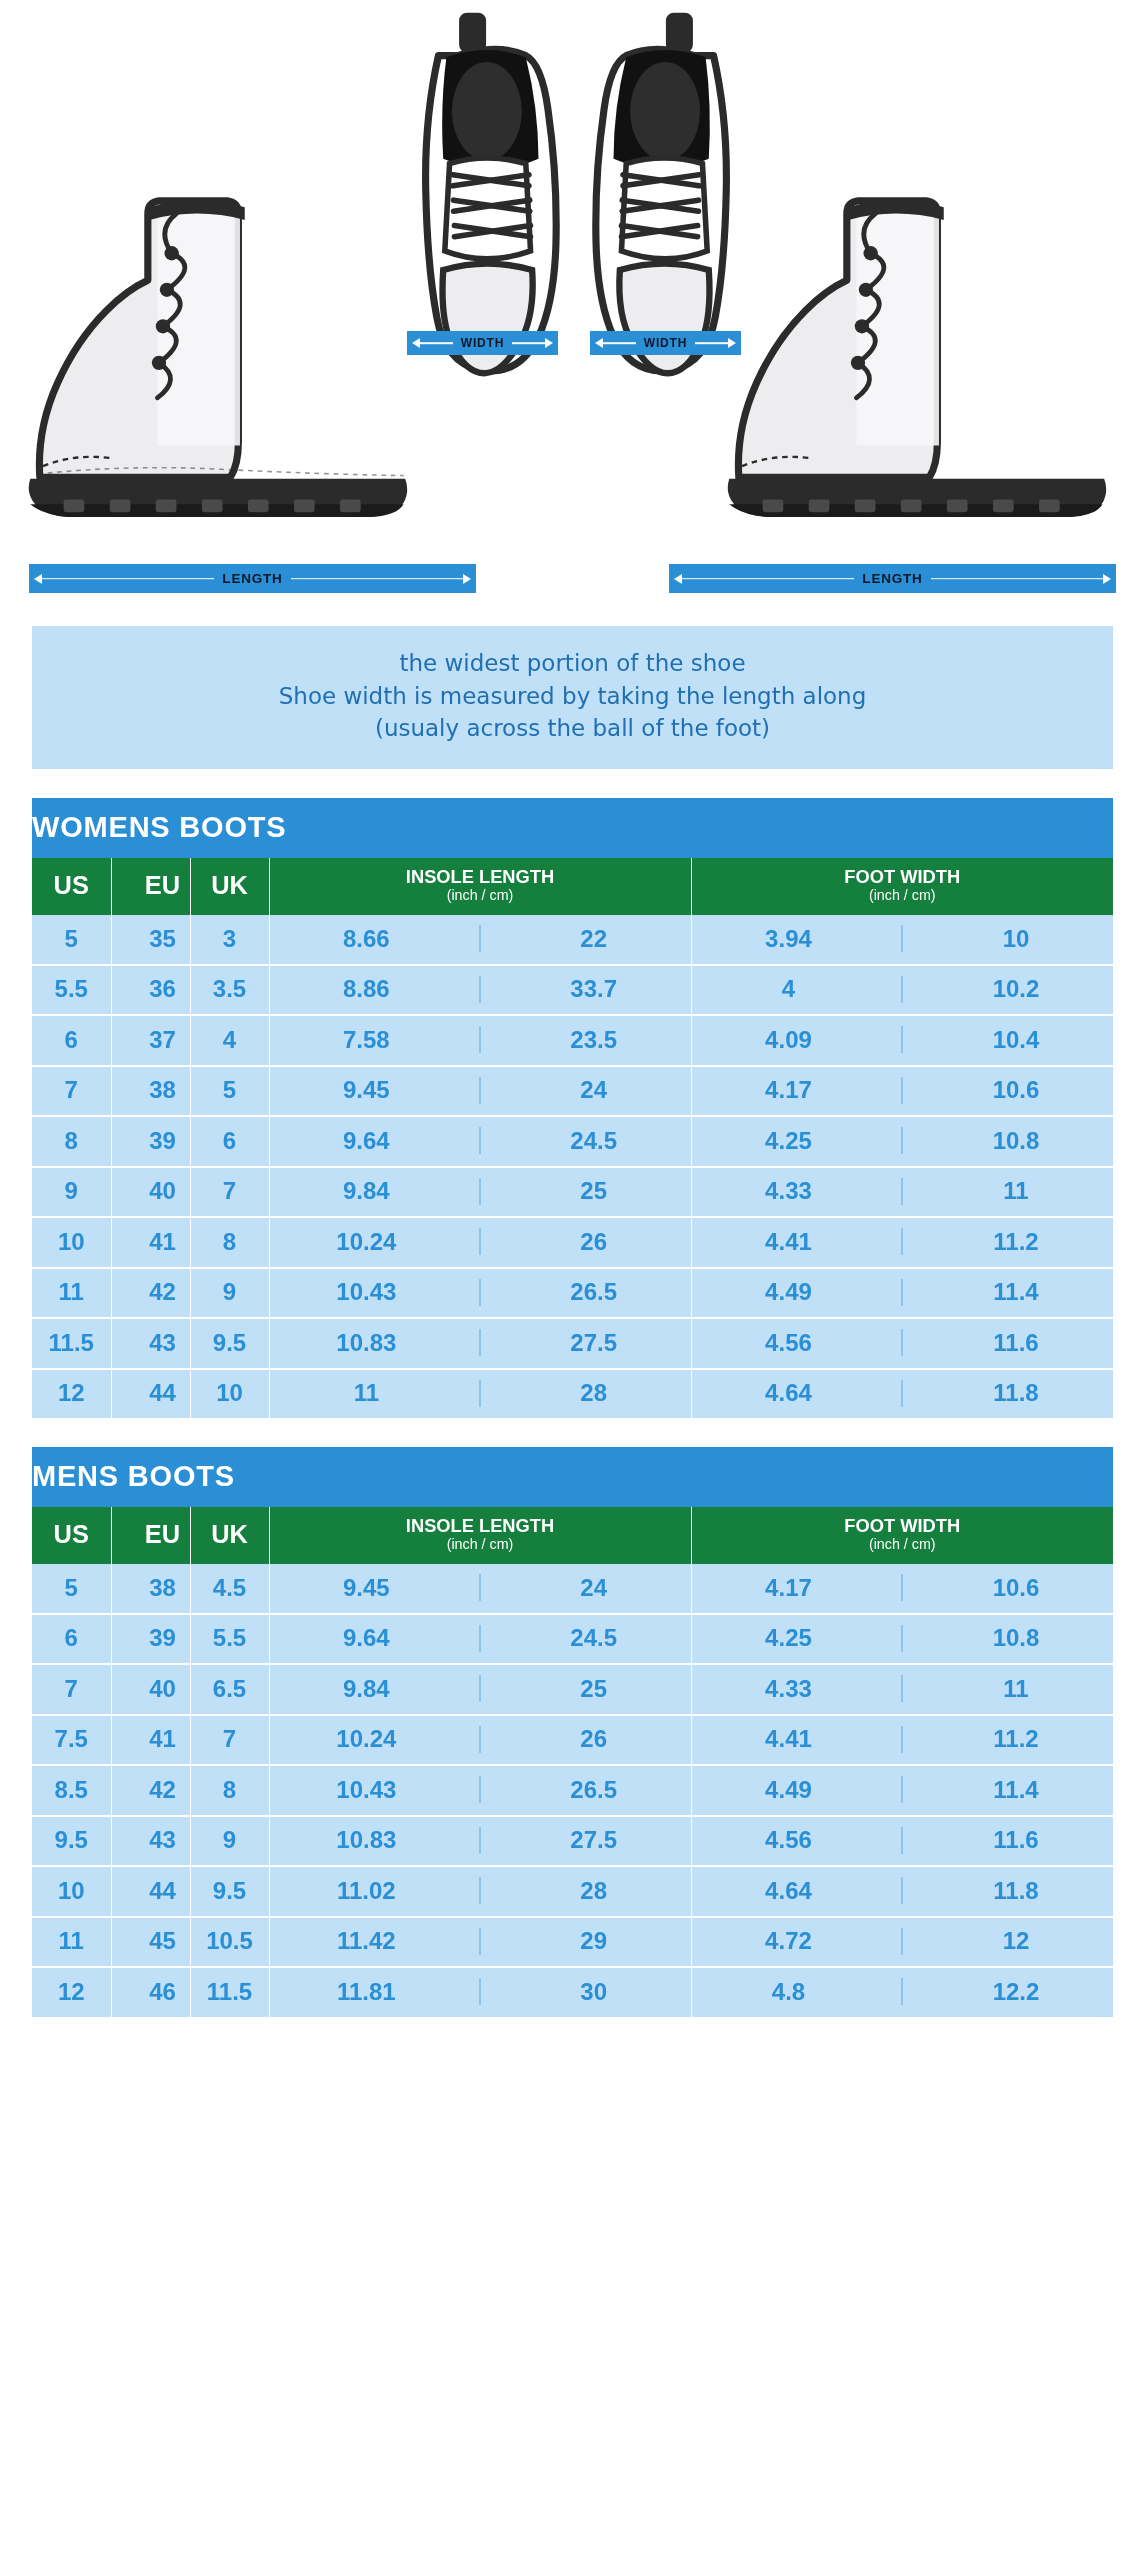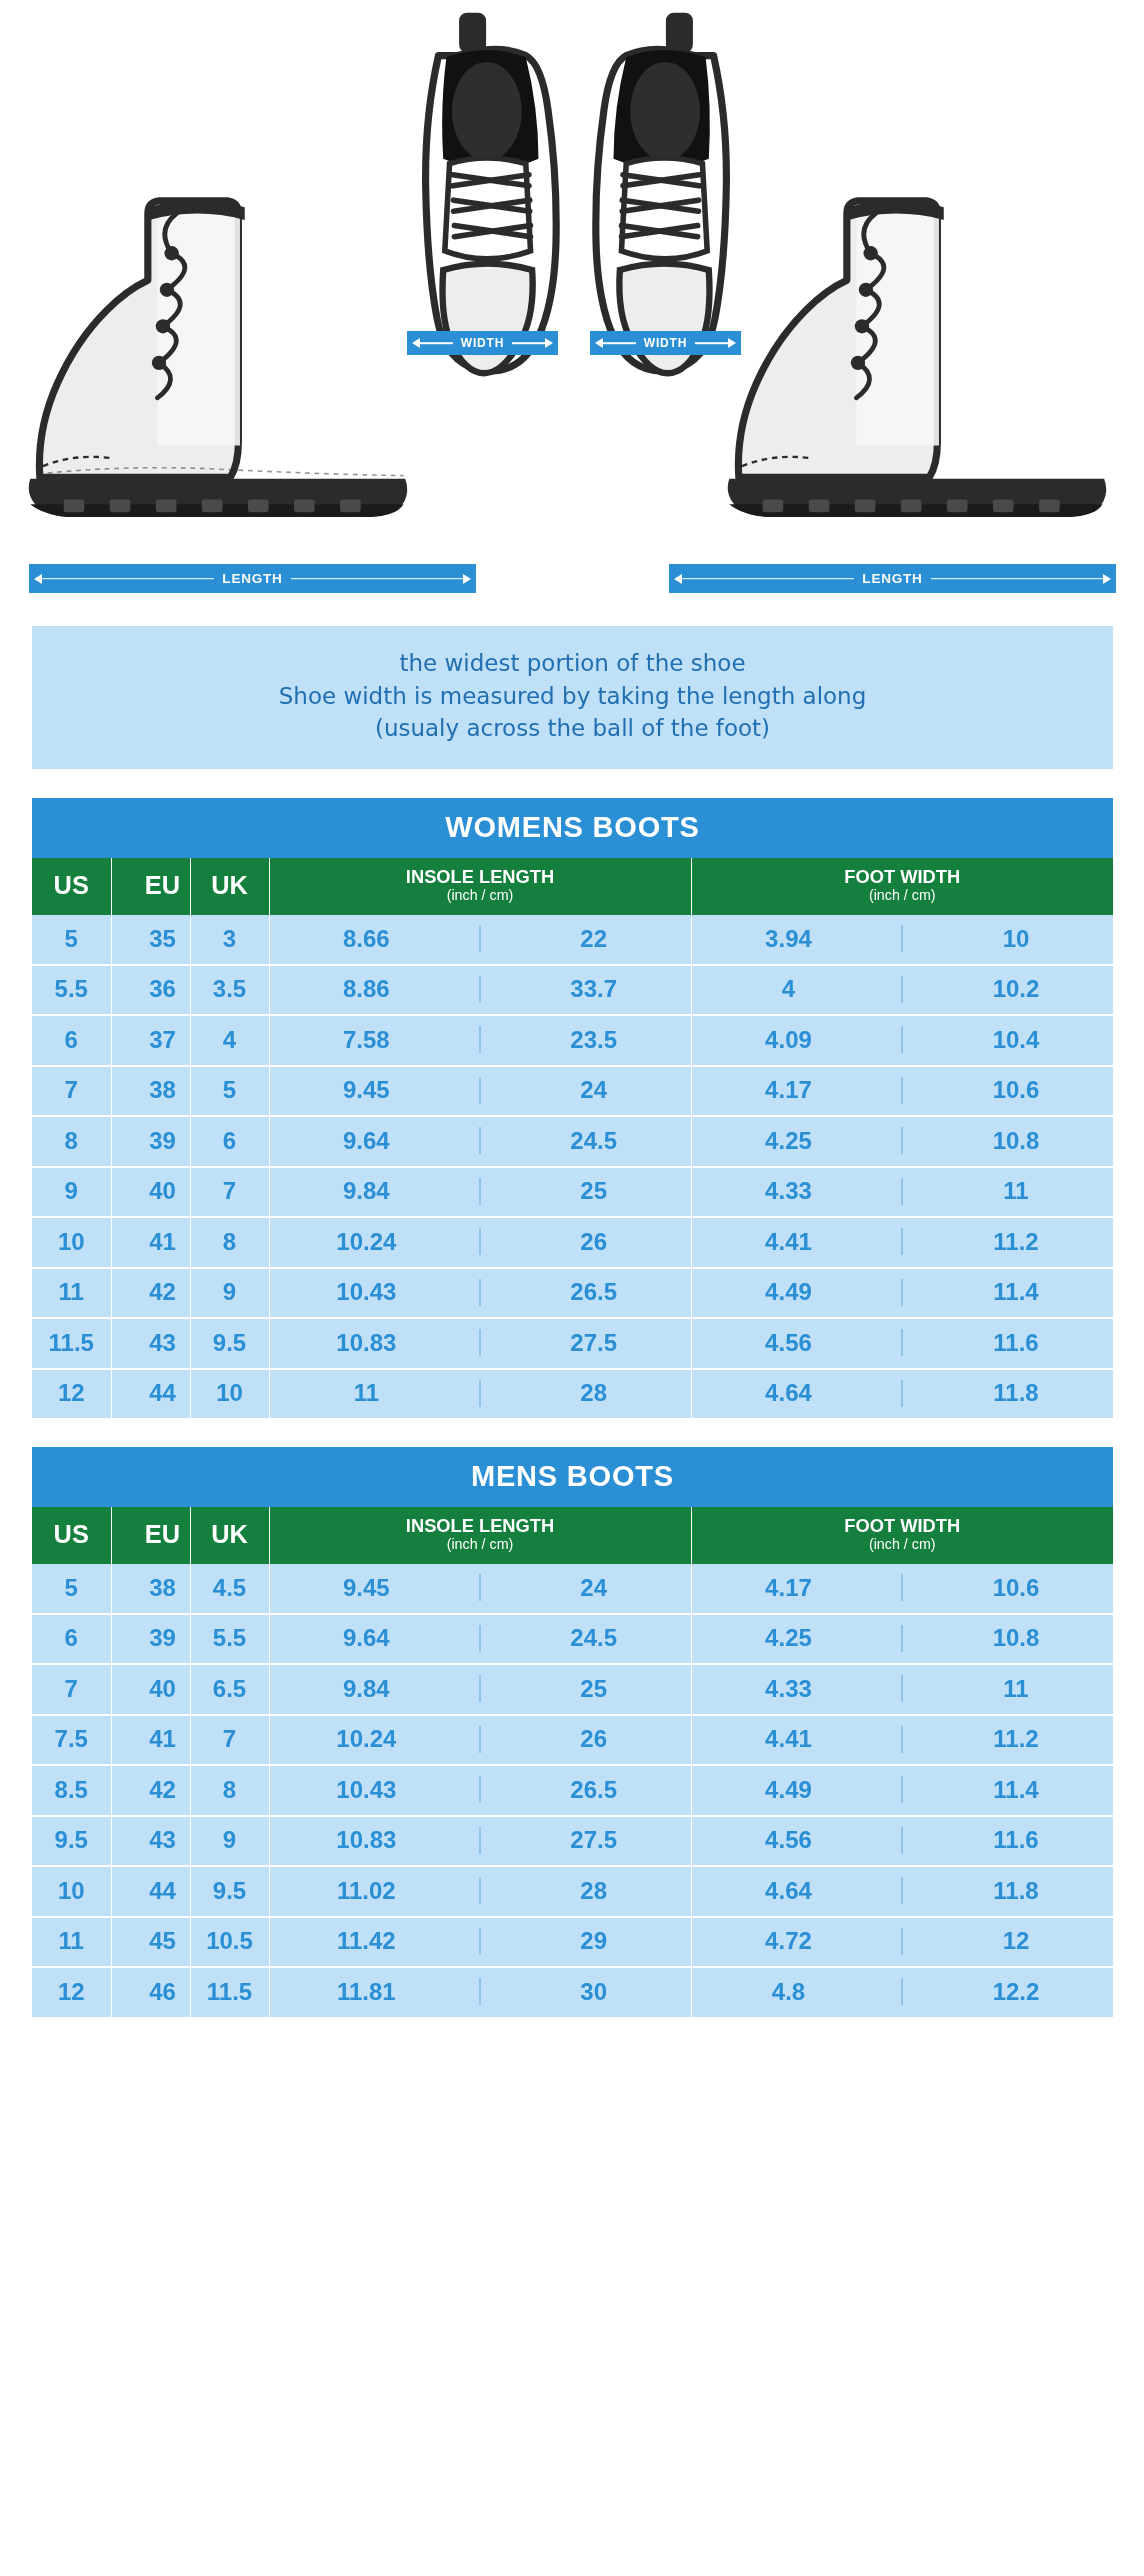--- a/index.html
+++ b/index.html
@@ -24,21 +24,21 @@
   }
 
   .boot {
     position: absolute;
   }
 
   
   .measure-bar {
     position: absolute;
     background: #2a8fd4;
-    color: #ffffff;
+    color: #0f172a;
     font-weight: bold;
     letter-spacing: 0.8px;
     display: flex;
     align-items: center;
     justify-content: center;
     font-size: 13.5px;
   }
   .measure-bar.width {
     height: 24px;
     font-size: 12px;
@@ -83,21 +83,20 @@
   }
 
   
   .table-block {
     margin: 29px 32px 0 32px;
     width: 1081px;
   }
   .table-title {
     background: #2a8fd4;
     color: #ffffff;
-    text-align: center;
     font-size: 29px;
     font-weight: bold;
     letter-spacing: 0.8px;
     padding: 12.7px 0 14.3px 0;
   }
   table {
     width: 100%;
     border-collapse: collapse;
     table-layout: fixed;
   }

